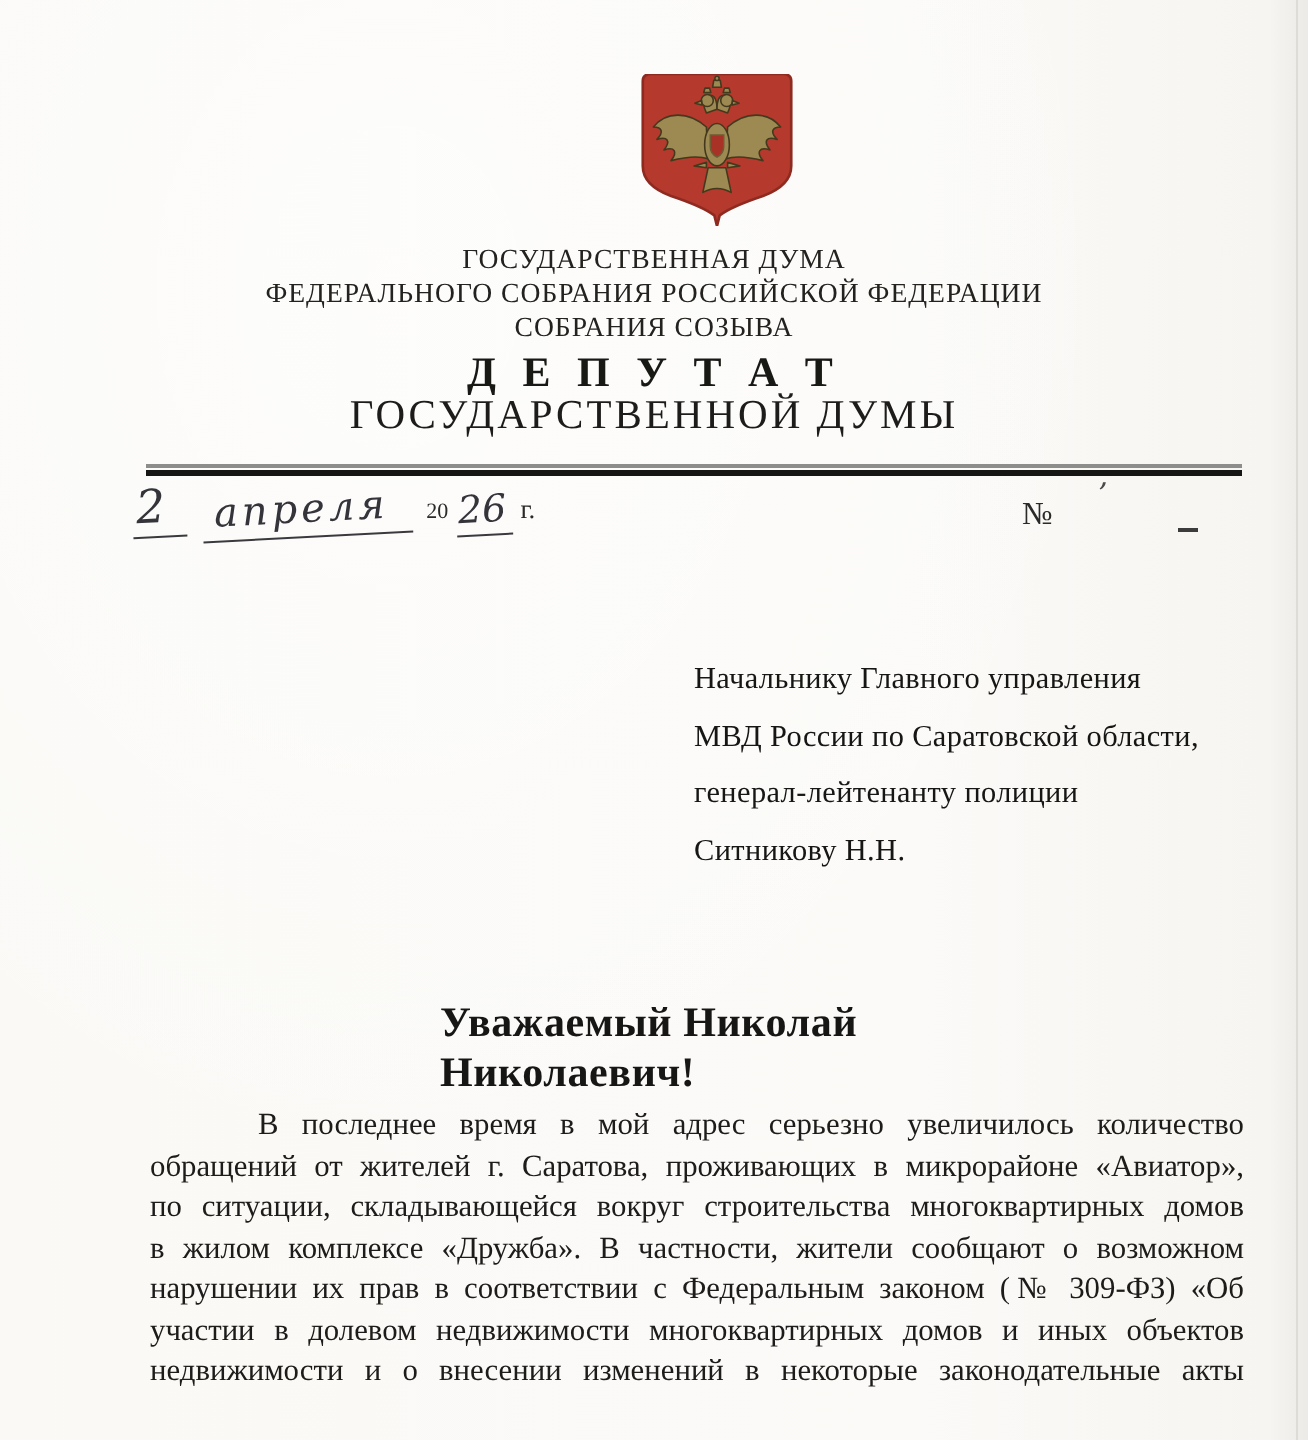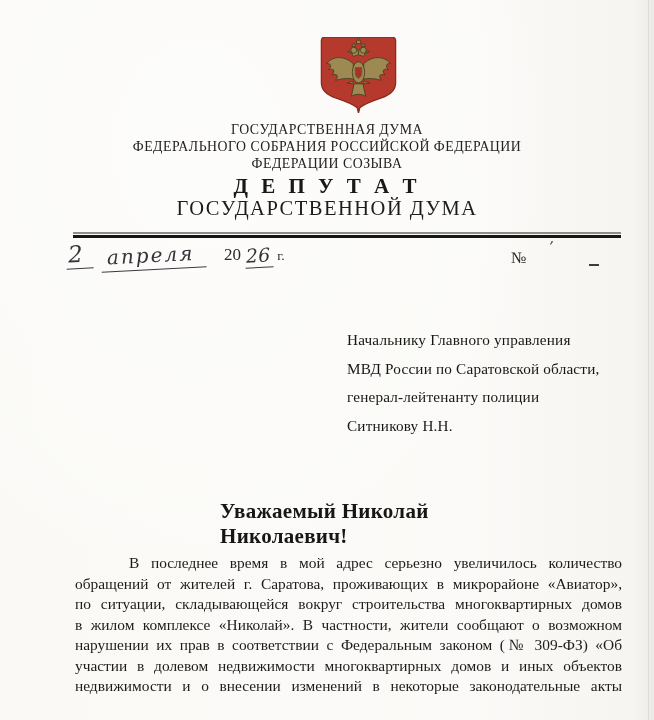--- a/index.html
+++ b/index.html
@@ -27,21 +27,21 @@
   .rule .thin{height:1.5px;background:#8d8d8b;}
   .rule .gap{height:1.5px;}
   .rule .thick{height:2.5px;background:#161614;}
 
   .dateline{position:absolute;left:66px;top:241px;height:34px;white-space:nowrap;}
   .hw{font-family:"DejaVu Serif", serif;font-style:italic;color:#34343a;
       display:inline-block;transform:rotate(-3deg);}
   .seg-day{font-size:23px;border-bottom:1.5px solid #3a3a3e;padding:0 10px 1px 2px;}
   .seg-month{font-size:20px;letter-spacing:2px;border-bottom:1.5px solid #3a3a3e;
       padding:0 12px 2px 6px;margin-left:4px;}
-  .printed-20{font-size:17px;color:#2a2a28;margin-left:14px;vertical-align:2px;}
+  .printed-20{font-size:11px;color:#2a2a28;margin-left:3px;vertical-align:2px;}
   .seg-year{font-size:19px;border-bottom:1.5px solid #3a3a3e;padding:0 3px 1px 1px;}
   .printed-g{font-size:13.5px;color:#2a2a28;vertical-align:2px;}
 
   .num-sign{position:absolute;left:511px;top:249px;font-size:16px;color:#2a2a28;}
   .stray-mark{position:absolute;left:549px;top:238px;font-size:15px;color:#4a4a4c;
       font-family:"DejaVu Serif",serif;font-style:italic;}
   .num-dash{position:absolute;left:589px;top:264px;width:10px;height:1.6px;background:#3c3c3c;}
 
   .recipient{position:absolute;left:347px;top:326px;width:280px;
       font-weight:normal;font-size:15.2px;line-height:28.5px;letter-spacing:.2px;color:#161614;}
@@ -81,24 +81,24 @@
         <path d="M37 52 L44 50 L44 53 Z"></path>
         <path d="M63 52 L56 50 L56 53 Z"></path>
       </g>
       <path d="M46.2 34.5 H53.8 V41 Q53.8 45 50 47 Q46.2 45 46.2 41 Z" fill="#a83226" stroke="#6e5c33" stroke-width="0.9"></path>
     </svg>
   </div>
 
   <div class="org">
     <div>ГОСУДАРСТВЕННАЯ ДУМА</div>
     <div>ФЕДЕРАЛЬНОГО СОБРАНИЯ РОССИЙСКОЙ ФЕДЕРАЦИИ</div>
-    <div>ФЕДЕРАЦИИ СОЗЫВА</div>
+    <div>СОБРАНИЯ СОЗЫВА</div>
   </div>
   <div class="dep-title">Д Е П У Т А Т</div>
-  <div class="dep-sub">ГОСУДАРСТВЕННОЙ ДУМА</div>
+  <div class="dep-sub">ГОСУДАРСТВЕННОЙ ДУМЫ</div>
 
   <div class="rule">
     <div class="thin"></div>
     <div class="gap"></div>
     <div class="thick"></div>
   </div>
 
   <div class="dateline">
     <span class="hw seg-day">2</span>
     <span class="hw seg-month">апреля</span>
@@ -116,19 +116,19 @@
     <div>генерал-лейтенанту полиции</div>
     <div>Ситникову Н.Н.</div>
   </div>
 
   <div class="salutation">Уважаемый Николай Николаевич!</div>
 
   <div class="body-text">
     <div class="bl first">В последнее время в мой адрес серьезно увеличилось количество</div>
     <div class="bl">обращений от жителей г. Саратова, проживающих в микрорайоне «Авиатор»,</div>
     <div class="bl">по ситуации, складывающейся вокруг строительства многоквартирных домов</div>
-    <div class="bl">в жилом комплексе «Николай». В частности, жители сообщают о возможном</div>
+    <div class="bl">в жилом комплексе «Дружба». В частности, жители сообщают о возможном</div>
     <div class="bl">нарушении их прав в соответствии с Федеральным законом (№ 309-ФЗ) «Об</div>
     <div class="bl">участии в долевом недвижимости многоквартирных домов и иных объектов</div>
     <div class="bl">недвижимости и о внесении изменений в некоторые законодательные акты</div>
     <div class="bl last">Российской Федерации».</div>
   </div>
 </div>
 
 </body></html>

